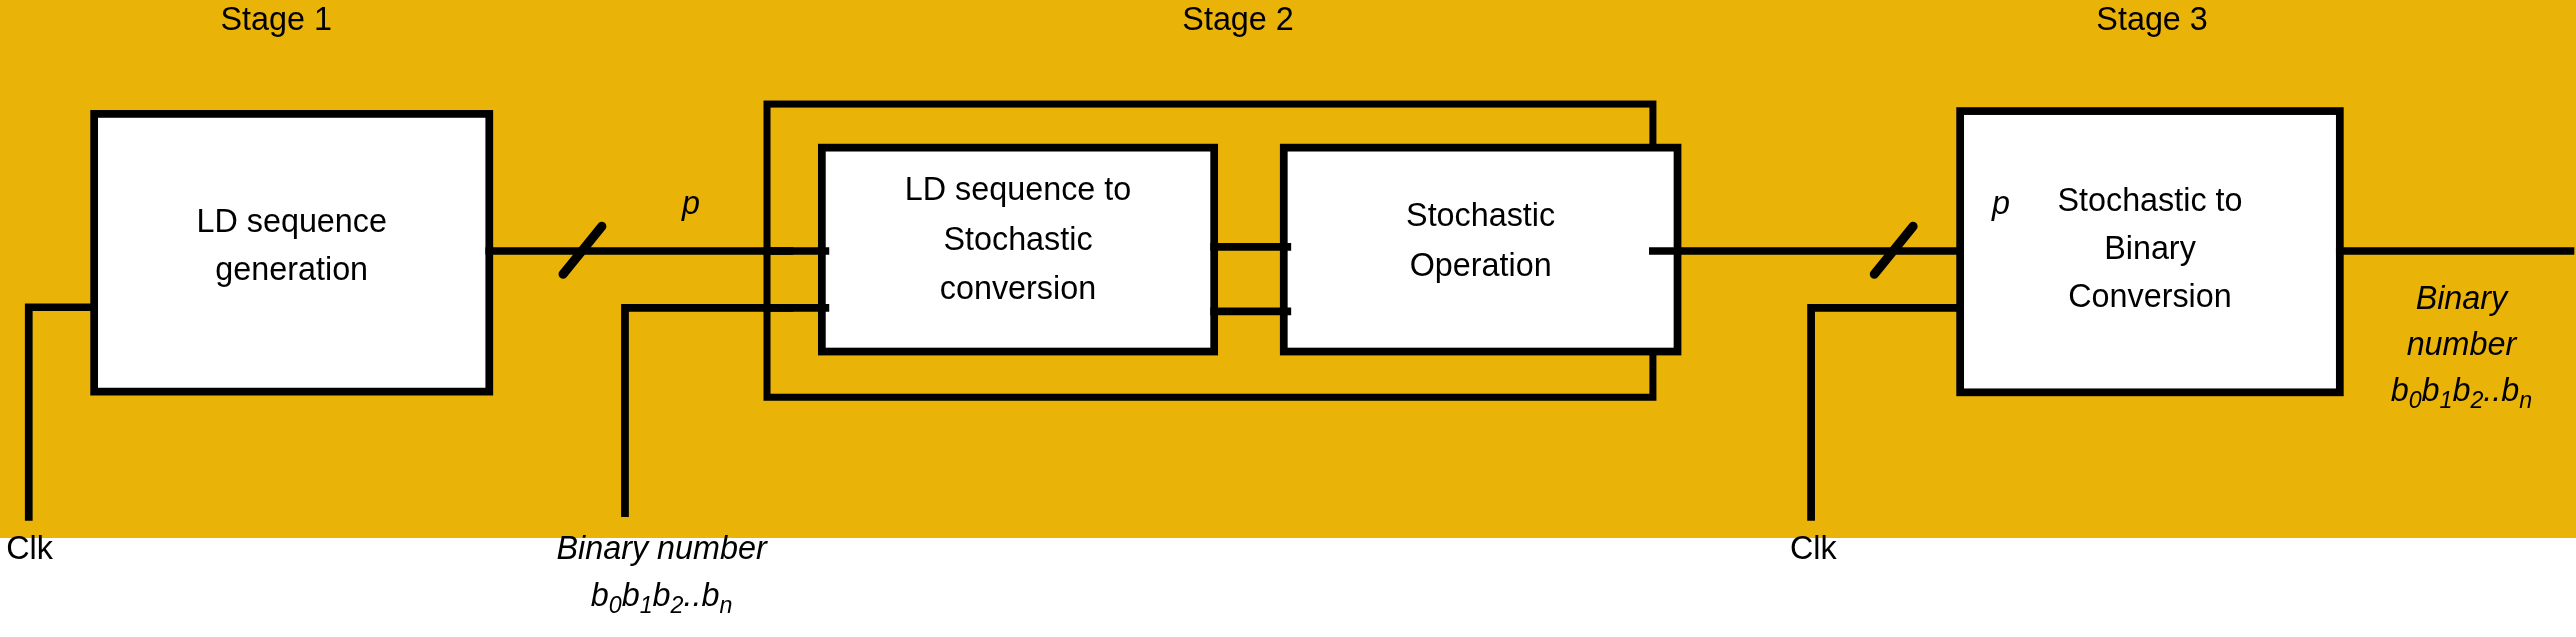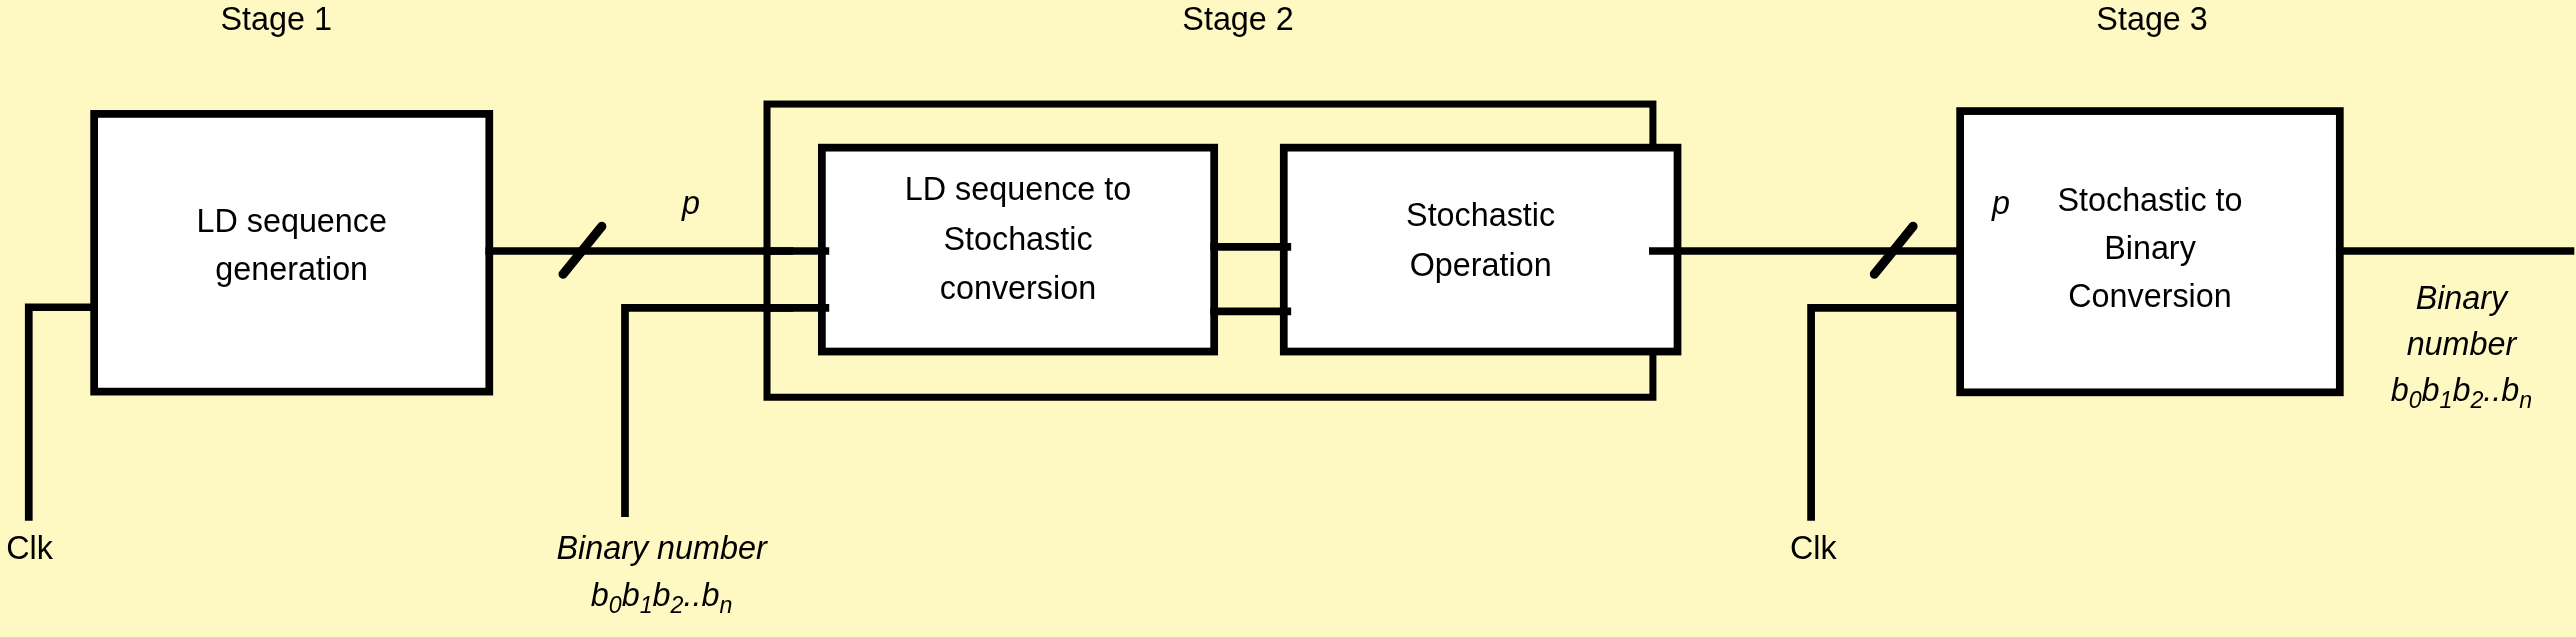--- a/index.html
+++ b/index.html
@@ -9,22 +9,22 @@
   }
   body {
     width: 2576px;
     height: 637px;
     font-family: "Liberation Sans", sans-serif;
     overflow: hidden;
   }
   #diagram-root {
     position: relative;
     width: 2576px;
-    height: 637px;
-    background: #fef9c3;
+    height: 538px;
+    background: #eab308;
   }
   svg.layer {
     position: absolute;
     top: 0;
     left: 0;
     width: 2576px;
     height: 637px;
   }
   .wire {
     stroke: #000000;

